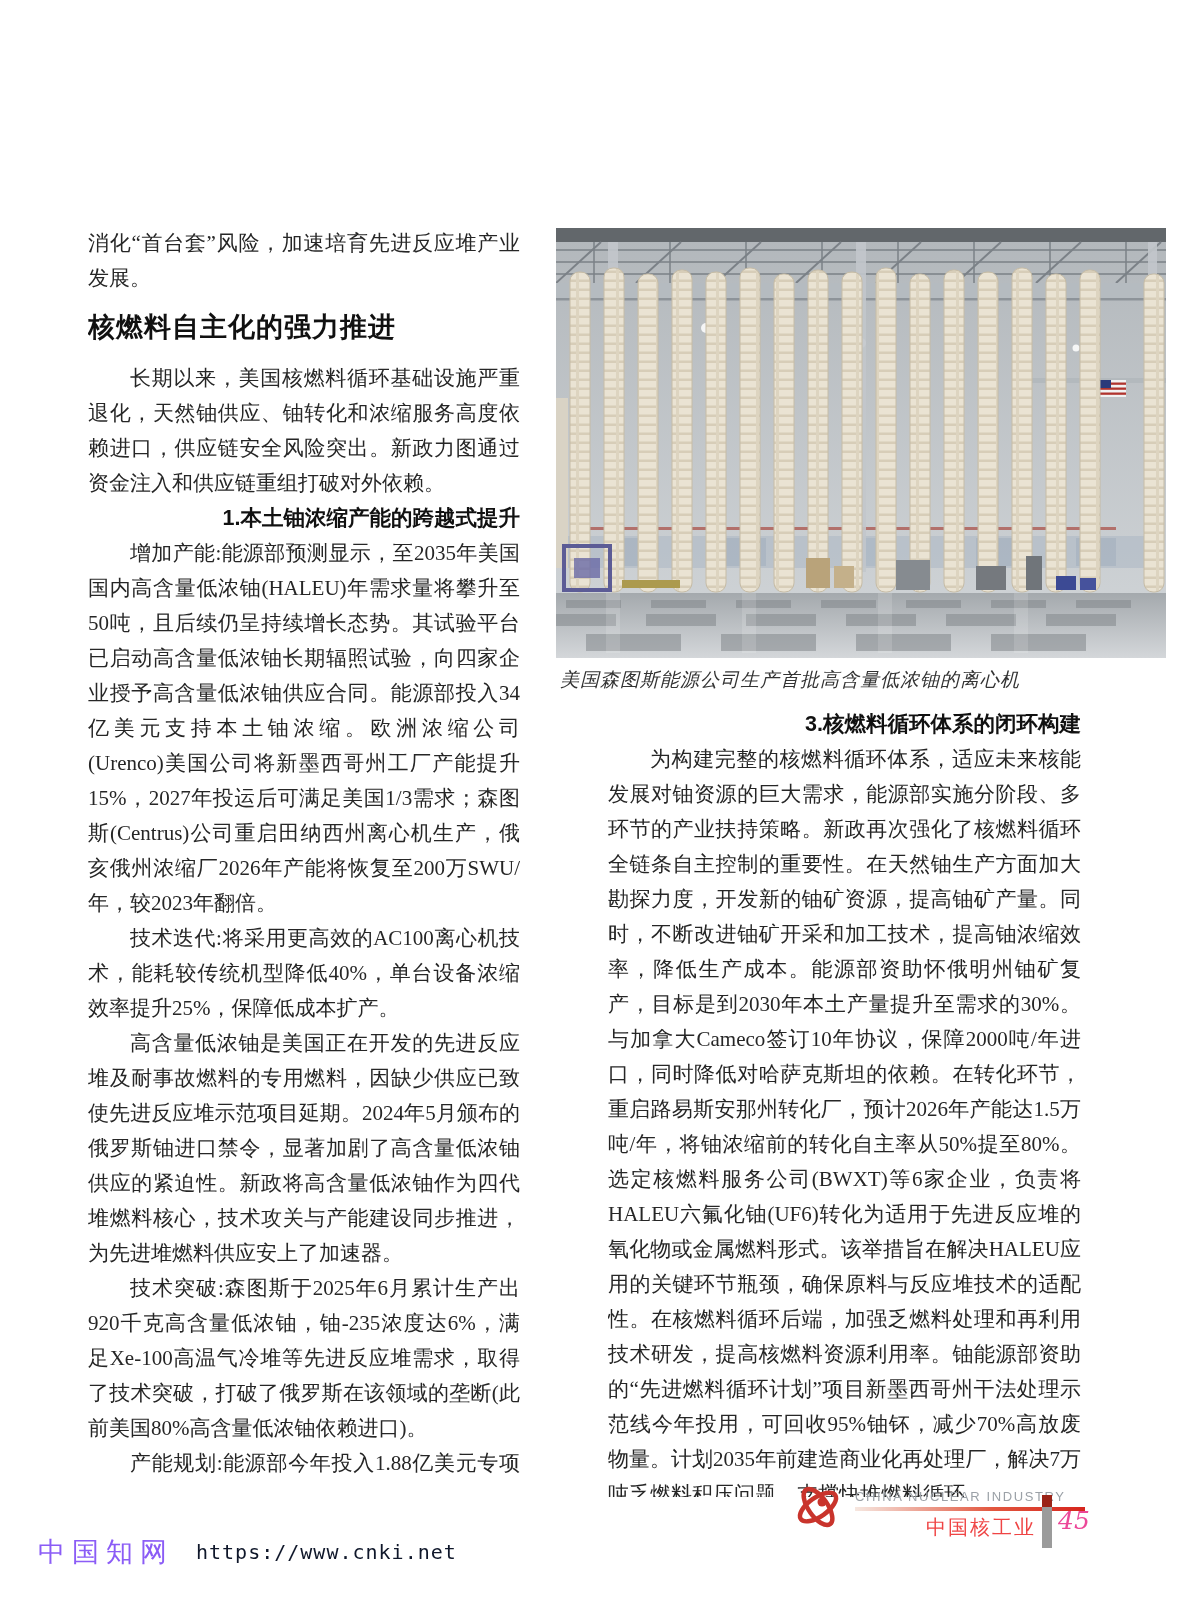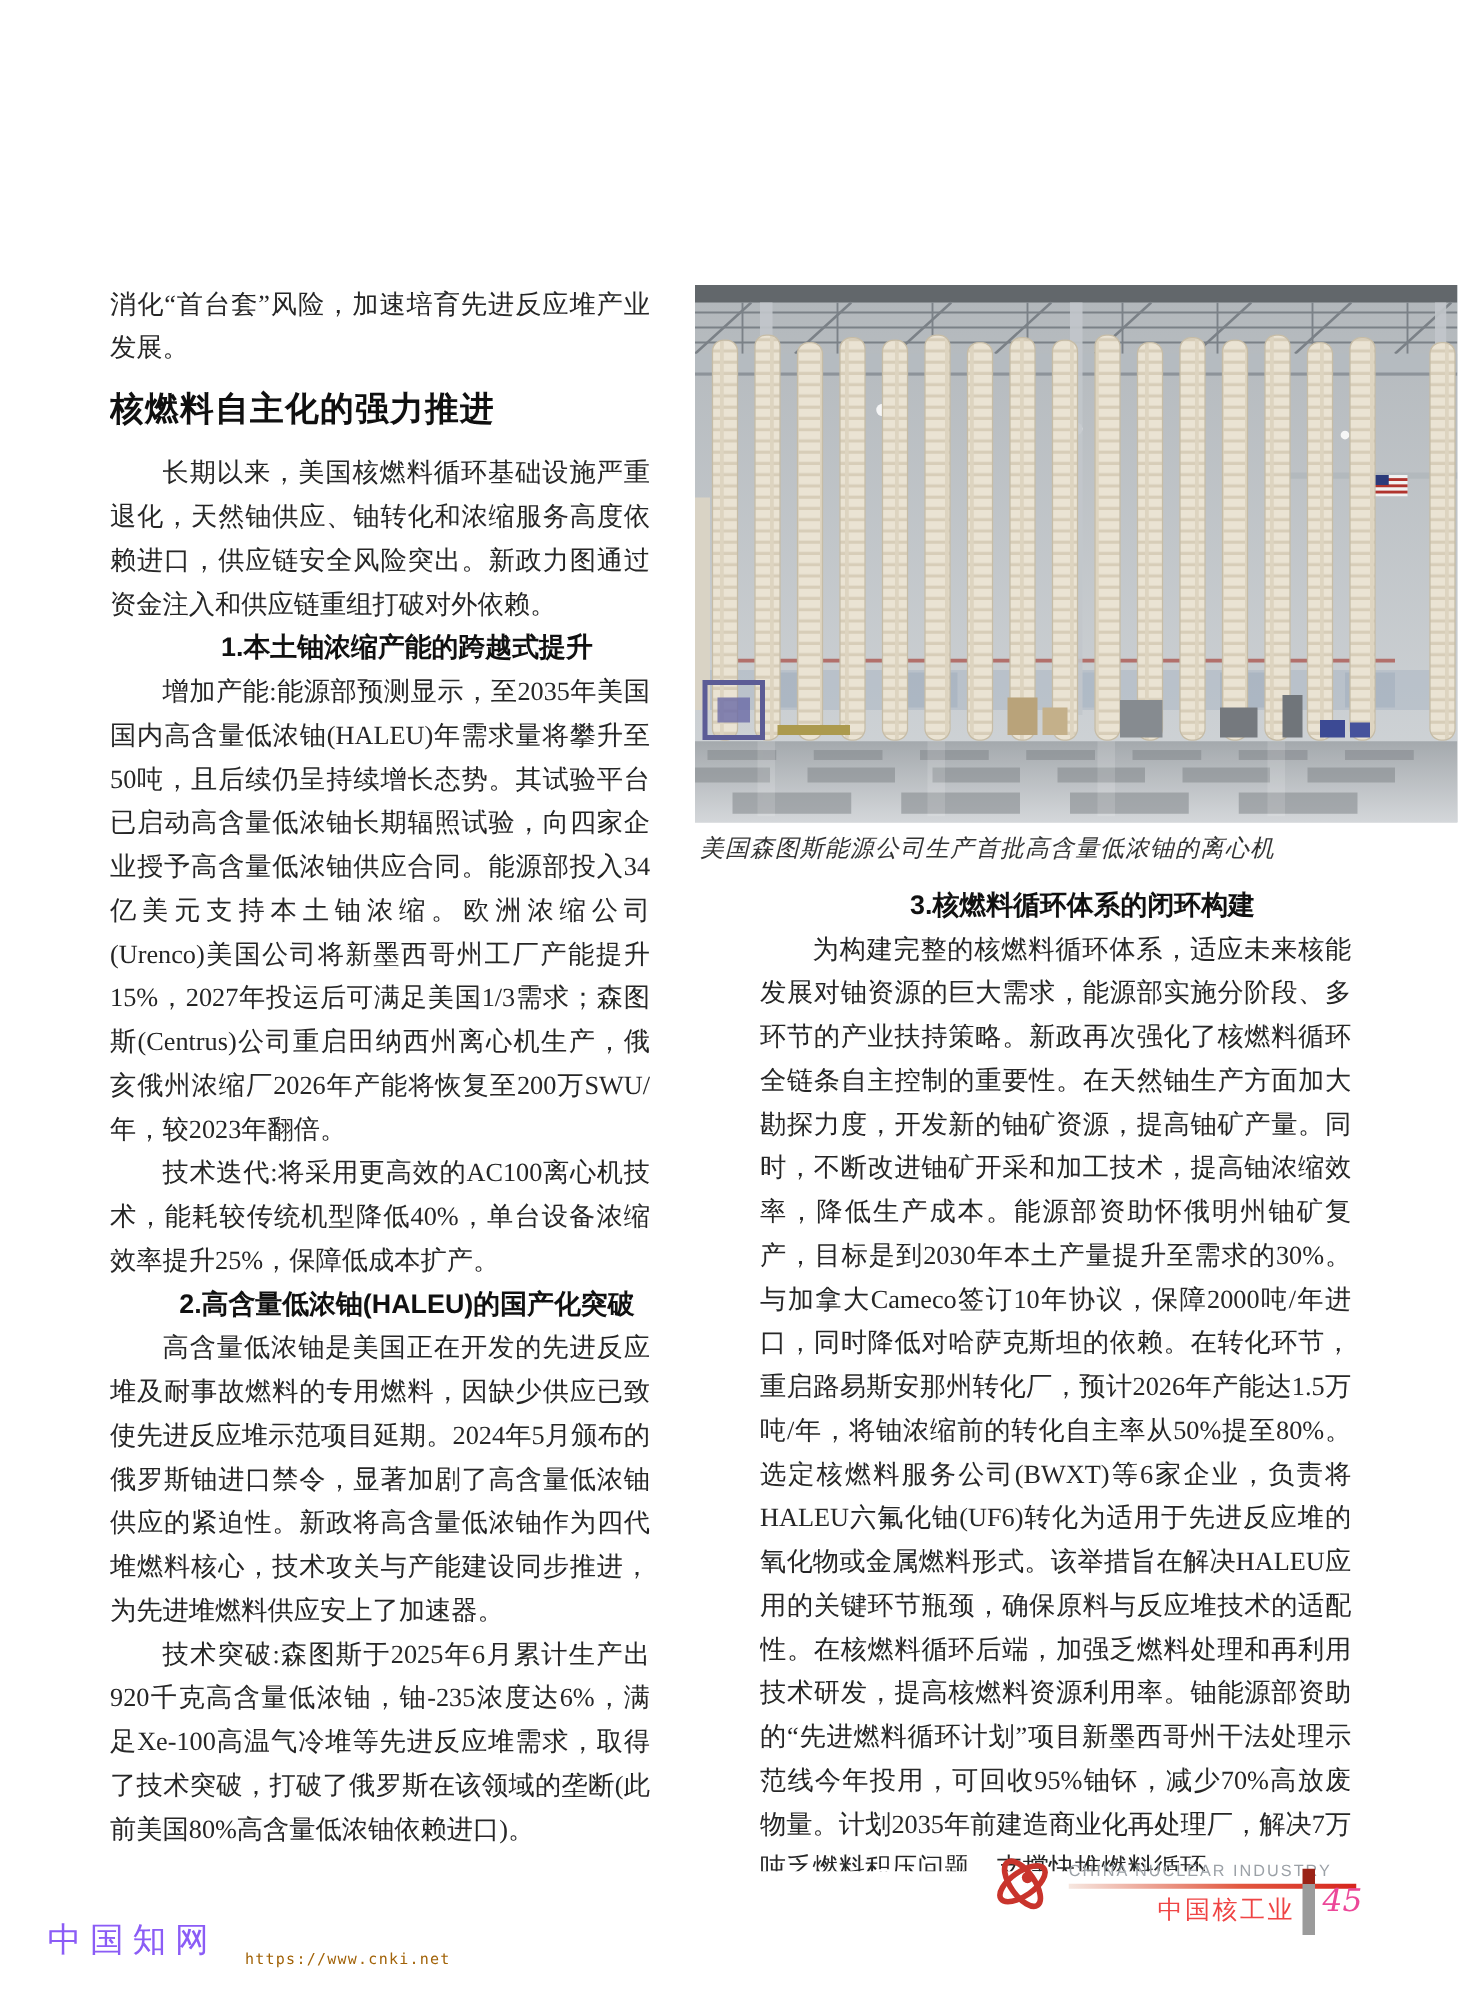--- a/index.html
+++ b/index.html
@@ -9,21 +9,21 @@
   
   .col-left{position:absolute;left:88px;top:226px;width:432px;height:1256px;overflow:hidden;}
   .col-right{position:absolute;left:556px;top:228px;width:610px;}
 
   p.body{margin:0;font-size:21px;line-height:35px;color:#262626;text-align:justify;
          text-indent:2em;font-family:"Liberation Serif","DejaVu Serif",serif;}
   p.body.noindent{text-indent:0;}
   h1.sec-title{margin:10px 0 13px 0;font-size:27px;line-height:42px;font-weight:bold;color:#101010;
          letter-spacing:1px;text-indent:0;font-family:"Liberation Serif","DejaVu Serif",serif;}
   h3.subhead{margin:0;font-size:21.5px;line-height:35px;font-weight:bold;color:#111;
-         text-indent:2em;text-align:center;font-family:"Liberation Sans","DejaVu Sans",sans-serif;}
+         text-indent:2em;text-align:right;font-family:"Liberation Sans","DejaVu Sans",sans-serif;}
 
   figure{margin:0;}
   .photo-box{width:610px;height:430px;overflow:hidden;background:#c3c7cb;}
   figcaption{margin:7px 0 0 4px;font-style:italic;font-size:19px;line-height:30px;color:#333;
          letter-spacing:1px;font-family:"Liberation Serif","DejaVu Serif",serif;}
   .rc-text{margin:12px 0 0 52px;width:473px;height:790px;overflow:hidden;}
 
   
   .atom-logo{position:absolute;left:792px;top:1482px;}
   .brand-en{position:absolute;left:855px;top:1489px;font-family:"Liberation Sans","DejaVu Sans",sans-serif;
@@ -34,38 +34,37 @@
          font-family:"Liberation Sans","DejaVu Sans",sans-serif;font-weight:normal;
          font-size:20px;letter-spacing:2px;color:#ef4444;}
   .pageno-bar{position:absolute;left:1042px;top:1495px;width:10px;height:53px;
          background:linear-gradient(#9b2317 0 12px,#9b9b9b 12px);}
   .pageno{position:absolute;left:1058px;top:1506px;font-family:"DejaVu Serif","Liberation Serif",serif;
          font-style:italic;font-size:25px;color:#ec4899;}
 
   
   .wm-site{position:absolute;left:38px;top:1534px;font-size:27px;letter-spacing:7px;color:#8b5cf6;
          font-family:"Liberation Serif","DejaVu Serif",serif;}
-  .wm-url{position:absolute;left:196px;top:1540px;font-size:12px;letter-spacing:1px;color:#a16207;
-         font-family:"DejaVu Sans Mono","Liberation Mono",monospace;margin-top:20px;}
+  .wm-url{position:absolute;left:196px;top:1540px;font-size:20px;letter-spacing:1px;color:#0f172a;
+         font-family:"DejaVu Sans Mono","Liberation Mono",monospace;}
 </style>
 </head>
 <body>
 
 <div class="page">
 
   <div class="col-left">
     <p class="body noindent">消化“首台套”风险，加速培育先进反应堆产业发展。</p>
     <h1 class="sec-title">核燃料自主化的强力推进</h1>
     <p class="body">长期以来，美国核燃料循环基础设施严重退化，天然铀供应、铀转化和浓缩服务高度依赖进口，供应链安全风险突出。新政力图通过资金注入和供应链重组打破对外依赖。</p>
 
     <h3 class="subhead">1.本土铀浓缩产能的跨越式提升</h3>
     <p class="body">增加产能:能源部预测显示，至2035年美国国内高含量低浓铀(HALEU)年需求量将攀升至50吨，且后续仍呈持续增长态势。其试验平台已启动高含量低浓铀长期辐照试验，向四家企业授予高含量低浓铀供应合同。能源部投入34亿美元支持本土铀浓缩。欧洲浓缩公司(Urenco)美国公司将新墨西哥州工厂产能提升15%，2027年投运后可满足美国1/3需求；森图斯(Centrus)公司重启田纳西州离心机生产，俄亥俄州浓缩厂2026年产能将恢复至200万SWU/年，较2023年翻倍。</p>
     <p class="body">技术迭代:将采用更高效的AC100离心机技术，能耗较传统机型降低40%，单台设备浓缩效率提升25%，保障低成本扩产。</p>
 
-    <h3 class="subhead">2.高含量低浓铀(HALEU)的国产化突破</h3>
     <p class="body">高含量低浓铀是美国正在开发的先进反应堆及耐事故燃料的专用燃料，因缺少供应已致使先进反应堆示范项目延期。2024年5月颁布的俄罗斯铀进口禁令，显著加剧了高含量低浓铀供应的紧迫性。新政将高含量低浓铀作为四代堆燃料核心，技术攻关与产能建设同步推进，为先进堆燃料供应安上了加速器。</p>
     <p class="body">技术突破:森图斯于2025年6月累计生产出920千克高含量低浓铀，铀-235浓度达6%，满足Xe-100高温气冷堆等先进反应堆需求，取得了技术突破，打破了俄罗斯在该领域的垄断(此前美国80%高含量低浓铀依赖进口)。</p>
     <p class="body">产能规划:能源部今年投入1.88亿美元专项资金，计划2030年实现20吨/年产能，爱达荷国家实验室利用高温电解法每年生产10吨高含量低浓铀。其试验平台已启动高含量低浓铀长期辐照试验，为泰拉能源Natrium示范堆提供燃料数据支撑。</p>
   </div>
 
   <div class="col-right">
     <figure>
       <div class="photo-box">
         <svg width="610" height="430" viewBox="0 0 610 430" xmlns="http://www.w3.org/2000/svg">
           <defs>

